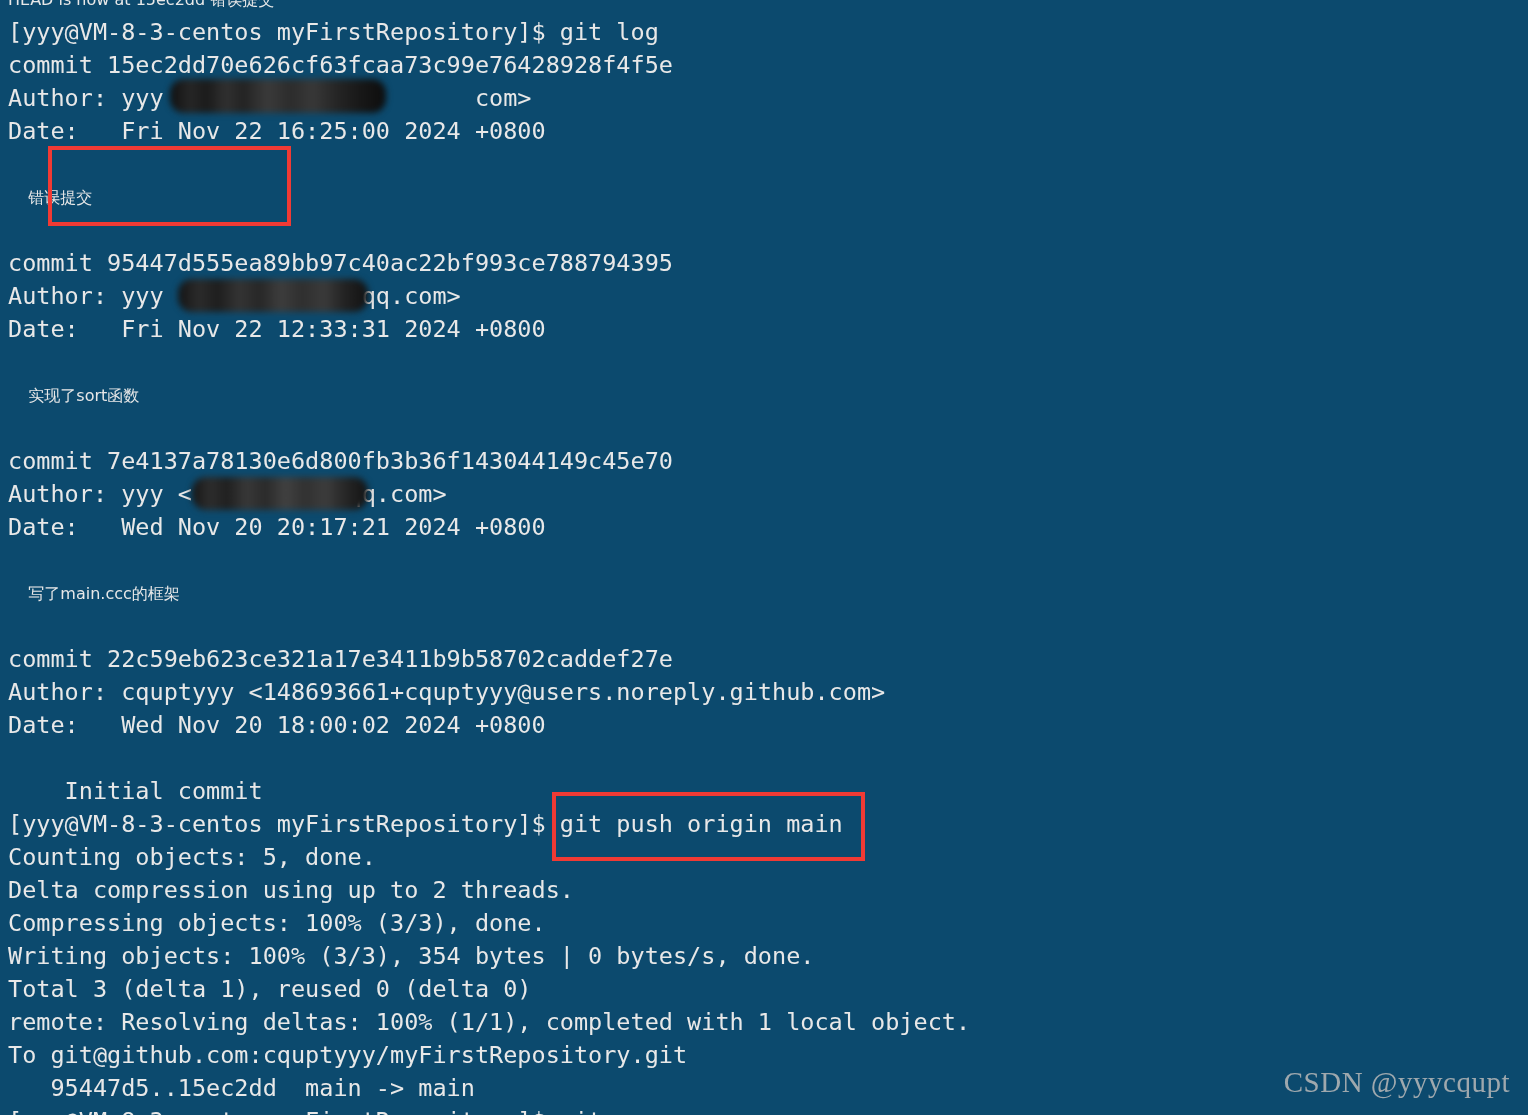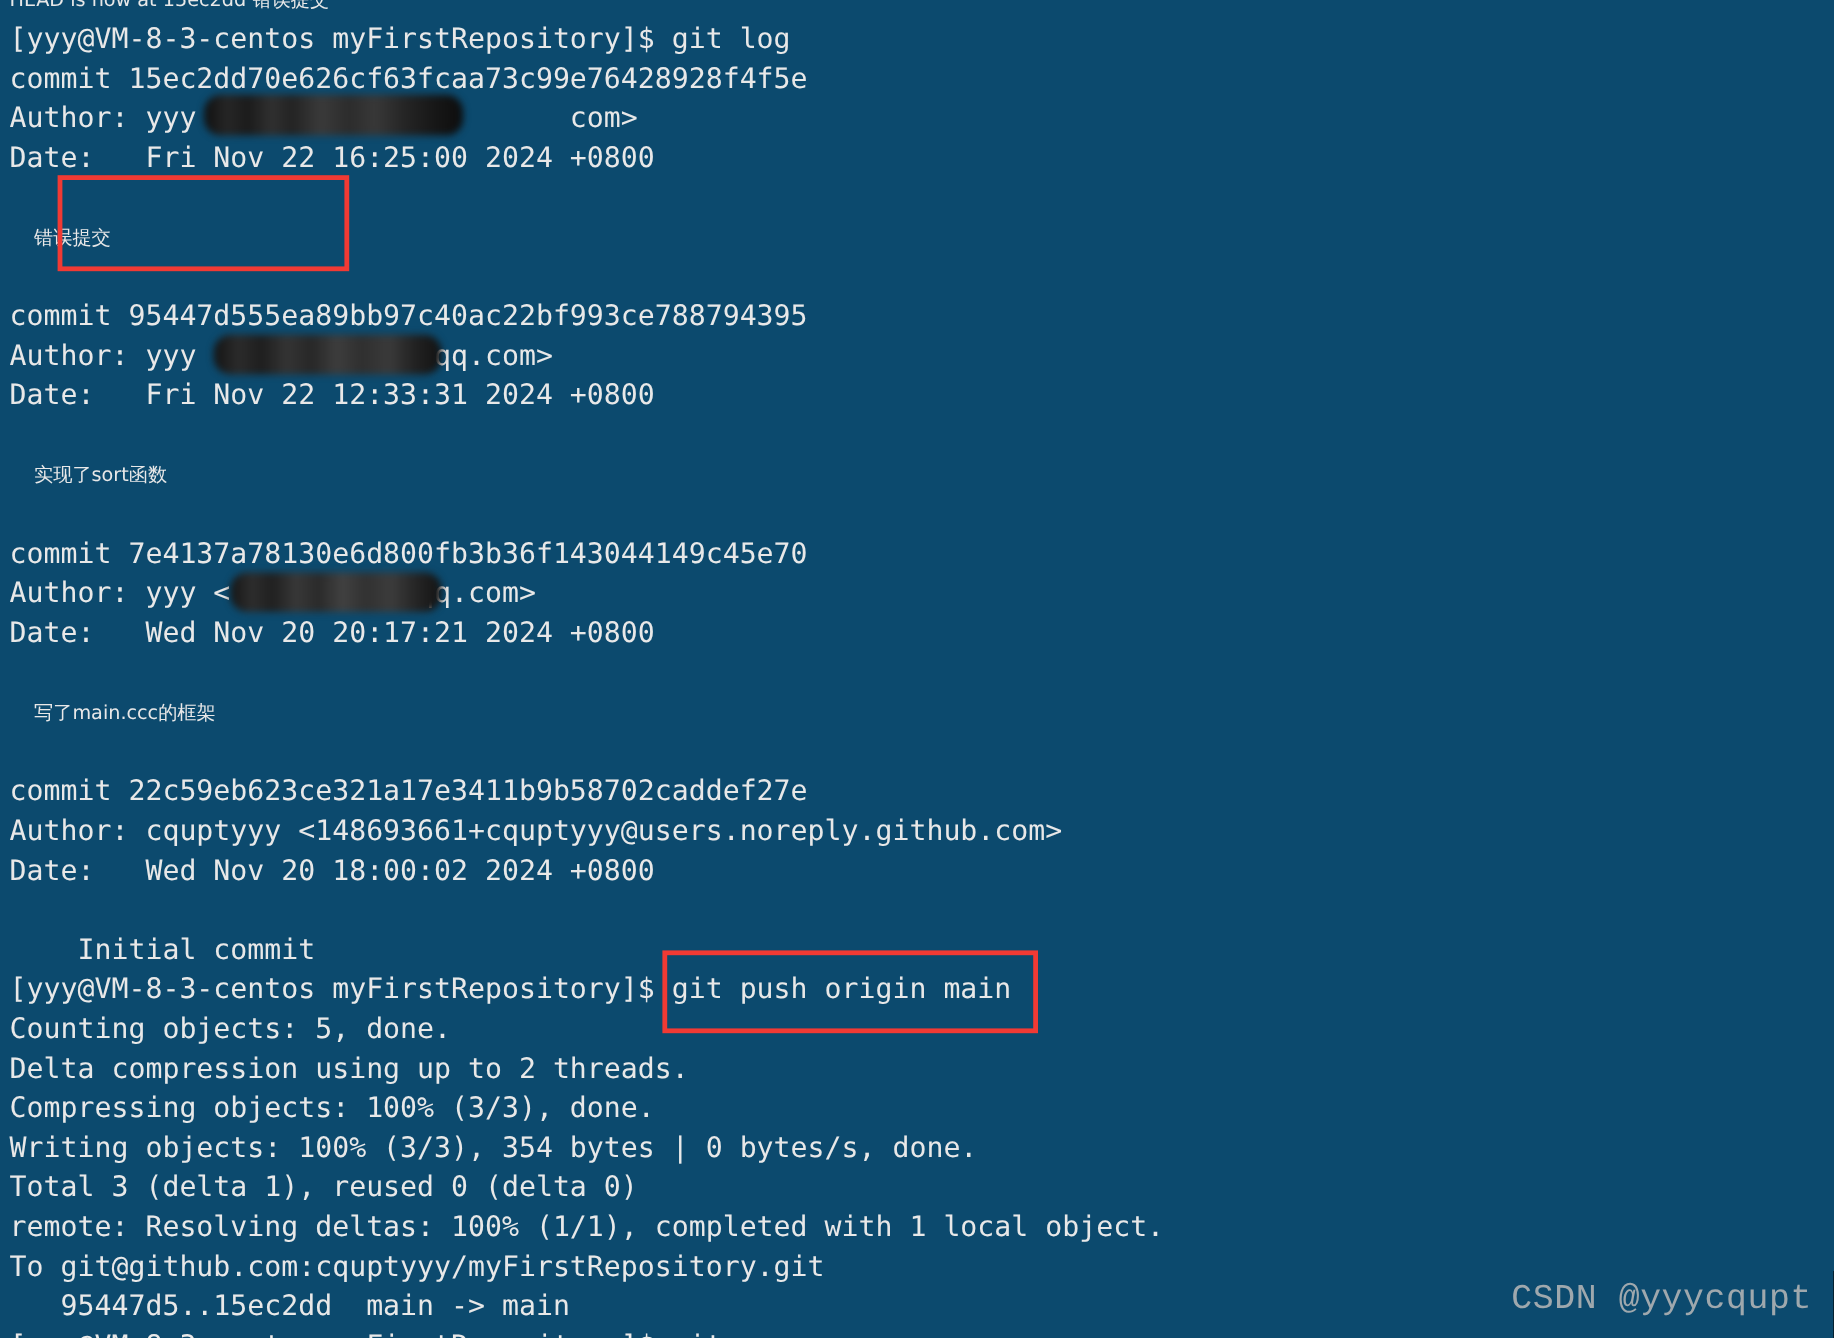--- a/index.html
+++ b/index.html
@@ -98,21 +98,21 @@
         #151515 0%, #2d2d2d 10%, #202020 20%, #383838 31%,
         #2a2a2a 42%, #414141 53%, #313131 64%, #3c3c3c 76%,
         #252525 88%, #131313 100%);
   }
 
   
   #csdn-watermark {
     position: absolute;
     right: 18px;
     bottom: 16px;
-    font-family: Liberation Mono, monospace;
+    font-family: Liberation Serif, serif;
     font-size: 29px;
     color: #b9b9b9;
     opacity: 0.85;
     letter-spacing: 0.5px;
   }
 </style>
 </head>
 <body>
 
 <div id="terminal">

